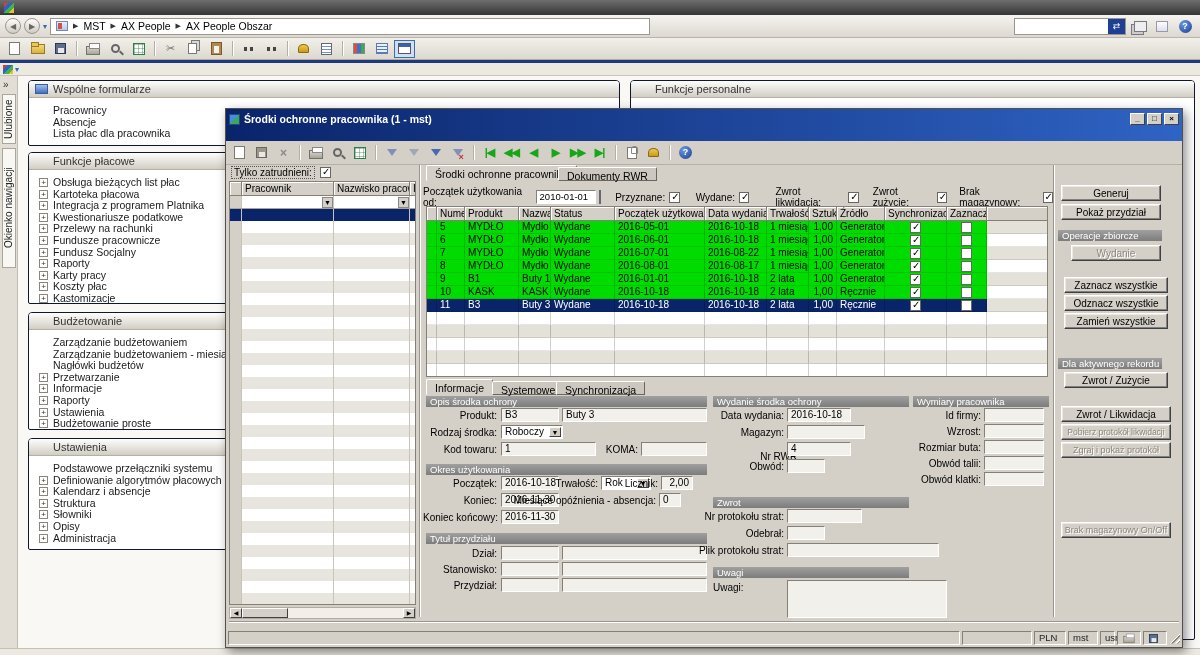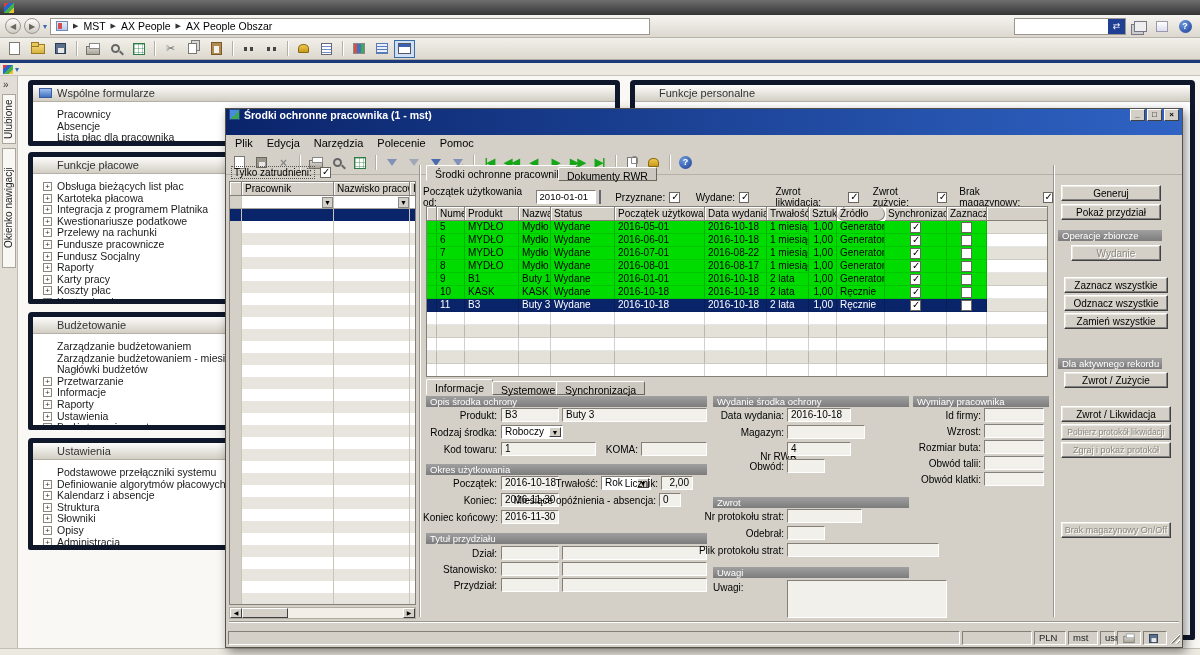--- a/index.html
+++ b/index.html
@@ -39,21 +39,21 @@
     display:flex; align-items:center; gap:2px; padding:0 3px; }
   .bottomstrip { position:absolute; top:648px; left:0; width:1200px; height:7px; background:#ece9e1; border-top:1px solid #c4c0b6; }
 
   
   #content { position:absolute; top:76px; left:0; width:1200px; height:572px; background:#ece9e1; }
   #navstrip { position:absolute; left:0; top:0; width:18px; height:572px; background:#e2ded5; border-right:1px solid #c0bcb2; }
   .chev { position:absolute; left:3px; top:3px; font-size:10px; color:#333; }
   .vtab { position:absolute; left:2px; width:14px; background:#f8f7f4; border:1px solid #aaa69c;
     writing-mode:vertical-rl; transform:rotate(180deg); font-size:10px; color:#222; text-align:center; }
   #page { position:absolute; left:18px; top:0; width:1182px; height:572px; background:#f9f8f4; }
-  .navbox { position:absolute; background:#fff; border:5px solid #0f172a; border-radius:4px 4px 2px 2px; overflow:hidden; }
+  .navbox { position:absolute; background:#fff; border:1px solid #0f172a; border-radius:4px 4px 2px 2px; overflow:hidden; }
   .navhead { height:17px; background:linear-gradient(#fdfdfc,#d2cec4); border-bottom:1px solid #b4b0a6;
     font-size:11px; color:#333; padding:2px 4px 0 24px; position:relative; }
   .navico { position:absolute; left:6px; top:3px; width:13px; height:10px;
     background:linear-gradient(#9ec0f0,#4070c0); border:1px solid #3a5a9a; }
   .navitems { padding:7px 0 4px; }
   .navitem { height:11.6px; line-height:11.6px; font-size:10.5px; color:#1a1a1a; padding-left:24px;
     position:relative; white-space:nowrap; overflow:hidden; }
   .plus { position:absolute; left:10px; top:1px; width:9px; height:9px; border:1px solid #8a867c; background:#fff;
     font-size:8px; line-height:7px; text-align:center; color:#333; }
 
@@ -69,22 +69,22 @@
   .fld.white { background:#fff; }
   .lbl { position:absolute; font-size:10px; color:#000; text-align:right; white-space:nowrap; height:12px; }
   .cb { display:inline-block; width:11px; height:11px; background:#fff; border:1px solid #6a665e; position:relative; }
   .cb.on::after { content:"✓"; position:absolute; left:1px; top:-2px; font-size:10px; color:#000; }
   .combo-arrow { position:absolute; right:1px; top:1px; bottom:1px; width:12px; background:#d4d0c8;
     border:1px solid; border-color:#fff #404040 #404040 #fff; font-size:7px; text-align:center; line-height:10px; }
 
   
   .dialog { position:absolute; left:225px; top:108px; width:958px; height:540px; background:#d4d0c8;
     border:1px solid #54504a; box-shadow:3px 4px 10px rgba(0,0,0,.45); z-index:10; }
-  .dtitle { height:26px; background:linear-gradient(90deg,#0a246a,#2f63c4); color:#fff; font-size:10.5px;
-    font-weight:bold; display:flex; align-items:flex-start; padding:0 3px; gap:4px; }
+  .dtitle { height:16px; background:linear-gradient(90deg,#0a246a,#2f63c4); color:#fff; font-size:10.5px;
+    font-weight:bold; display:flex; align-items:flex-end; padding:16px 3px; gap:4px; }
   .dico { width:11px; height:11px; background:linear-gradient(135deg,#4a8ae0 50%,#3aa85a 50%); border:1px solid #204a80; }
   .dctrl { margin-left:auto; display:flex; gap:2px; }
   .dbtn { width:15px; height:12px; background:#d4d0c8; border:1px solid; border-color:#fff #404040 #404040 #fff;
     font-size:8px; line-height:10px; text-align:center; color:#000; font-weight:bold; }
   .dmenu { height:16px; display:flex; align-items:center; font-size:11px; padding:0 2px; }
   .dmenu span { padding:1px 7px; }
   .dtools { height:24px; display:flex; align-items:center; padding:0 4px; gap:3px; border-bottom:1px solid #b4b0a6; }
   .dti { width:19px; height:18px; display:flex; align-items:center; justify-content:center; }
 
   
@@ -343,27 +343,20 @@
 <div class="dialog">
   <div class="dtitle">
     <span class="dico"></span>
     <span>Środki ochronne pracownika (1 - mst)</span>
     <span class="dctrl">
       <span class="dbtn">_</span>
       <span class="dbtn">□</span>
       <span class="dbtn">×</span>
     </span>
   </div>
-  <div class="dmenu">
-    <span>Plik</span>
-    <span>Edycja</span>
-    <span>Narzędzia</span>
-    <span>Polecenie</span>
-    <span>Pomoc</span>
-  </div>
   <div class="dtools">
     <span class="dti">
         <span class="ic-page"></span>
       </span>
     <span class="dti">
         <span class="ic-disk" style="background:#9a968c;border-color:#6a665c;"></span>
       </span>
     <span class="dti">
         <span class="ic-x">×</span>
       </span>
@@ -676,21 +669,21 @@
     <div class="ghrow">
       <div class="gh" style="width:10px;"></div>
       <div class="gh" style="width:28px;">Numer</div>
       <div class="gh" style="width:54px;">Produkt</div>
       <div class="gh" style="width:32px;">Nazwa</div>
       <div class="gh" style="width:64px;">Status</div>
       <div class="gh" style="width:90px;">Początek użytkowania</div>
       <div class="gh" style="width:62px;">Data wydania</div>
       <div class="gh" style="width:42px;">Trwałość</div>
       <div class="gh" style="width:28px;">Sztuk</div>
-      <div class="gh" style="width:48px;border-radius:7px;">Źródło</div>
+      <div class="gh" style="width:48px;">Źródło</div>
       <div class="gh" style="width:62px;">Synchronizacja</div>
       <div class="gh" style="width:40px;">Zaznacz</div>
       <div class="gh" style="flex:1;border-right:none;"></div>
     </div>
     <div>
         <div class="grow">
           <div class="gc green" style="width: 10px;"></div>
           <div class="gc green" style="width: 28px;">5</div>
           <div class="gc green" style="width: 54px;">MYDŁO</div>
           <div class="gc green" style="width: 32px;">Mydło</div>

